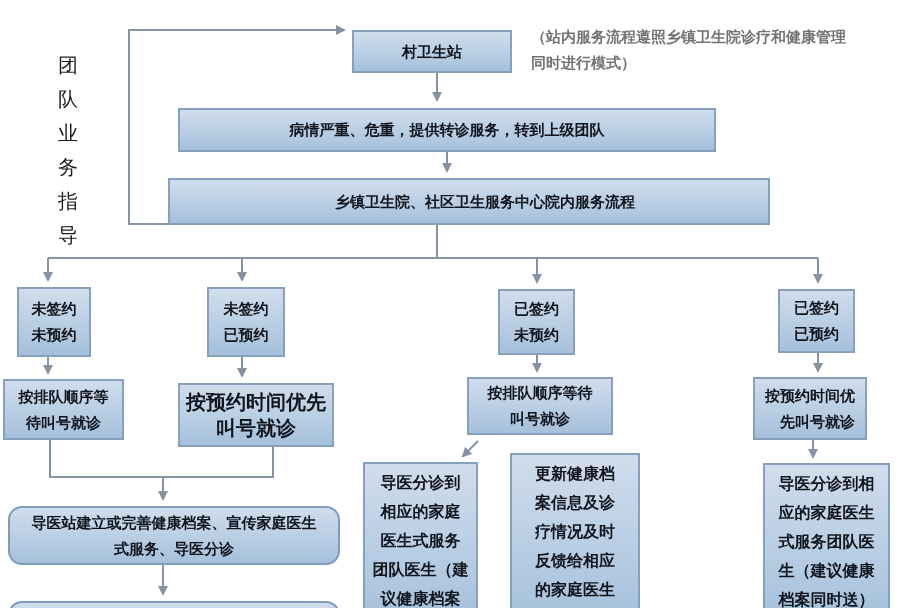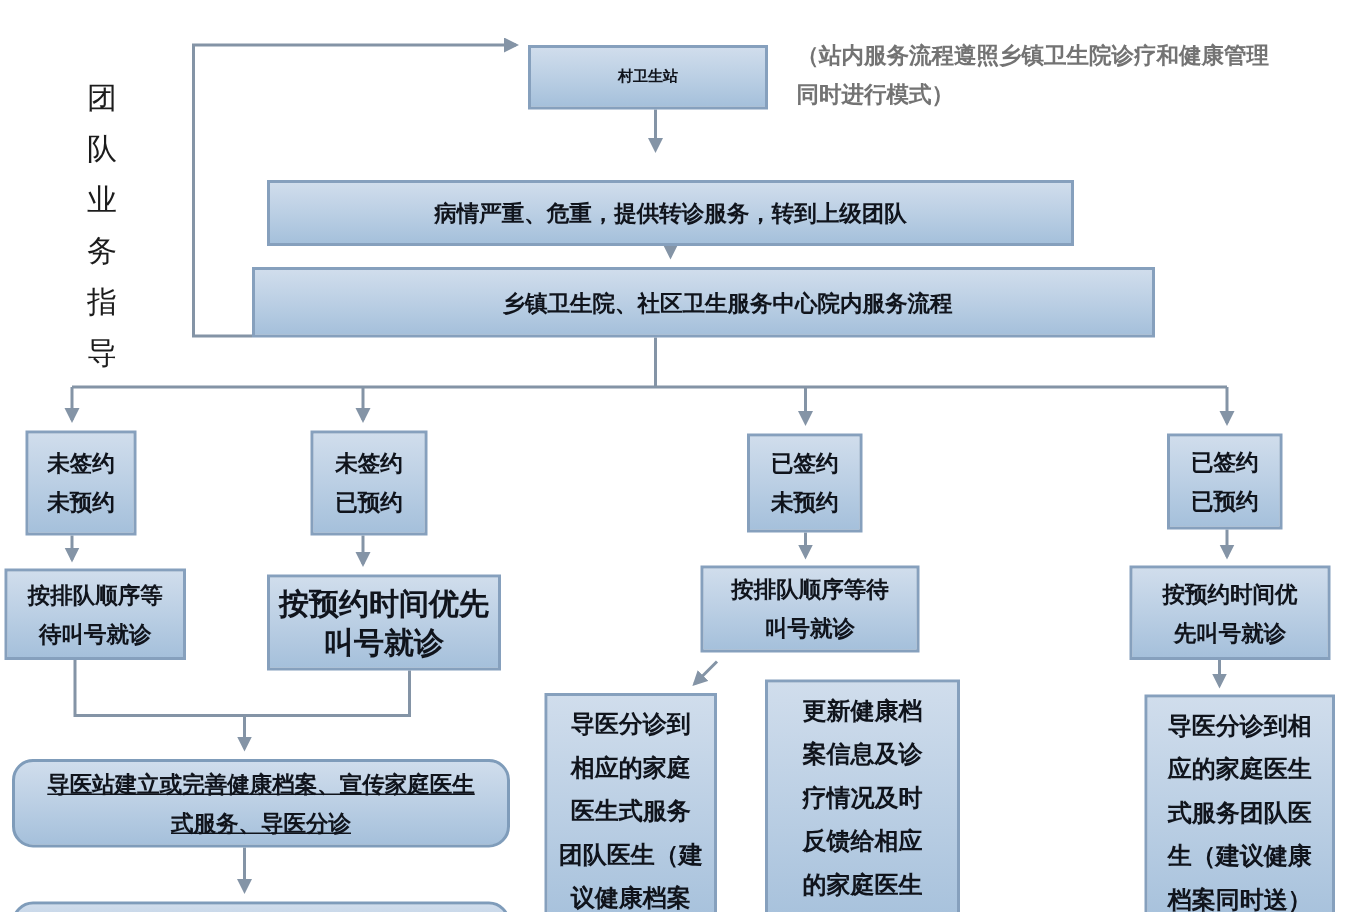--- a/index.html
+++ b/index.html
@@ -9,21 +9,21 @@
   }
   #wires{position:absolute;left:0;top:0;width:900px;height:608px;}
   .node{
     position:absolute;box-sizing:border-box;
     display:flex;align-items:center;justify-content:center;
     text-align:center;white-space:pre-line;
     font-weight:bold;color:#10141c;line-height:26px;
     background:linear-gradient(180deg,#d0ddec 0%,#bbcfe4 50%,#a5c0db 100%);
     border:2px solid #86a0bd;
   }
-  .node.round{border-radius:14px;border-color:#7f9cba;text-decoration:underline;}
+  .node.round{border-radius:14px;border-color:#7f9cba;}
   .node.vtop{align-items:flex-start;padding-top:4px;}
   .side-label{
     position:absolute;left:58px;top:52px;
     display:flex;flex-direction:column;gap:7px;
     font-size:20px;color:#1c1c1c;
   }
   .note{
     position:absolute;left:531px;top:24px;width:370px;
     font-size:15px;font-weight:bold;color:#737373;
     line-height:26px;white-space:pre-line;
@@ -62,38 +62,38 @@
       <span>团</span>
       <span>队</span>
       <span>业</span>
       <span>务</span>
       <span>指</span>
       <span>导</span>
     </div>
   <div class="note">（站内服务流程遵照乡镇卫生院诊疗和健康管理
 同时进行模式）</div>
   <div id="nodes">
-      <div class="node rect" style="left: 352px; top: 30px; width: 160px; height: 43px; font-size: 10px;">村卫生站</div>
-      <div class="node rect" style="left: 178px; top: 108px; width: 538px; height: 44px; font-size: 15px; margin-top: 12px;">病情严重、危重，提供转诊服务，转到上级团队</div>
+      <div class="node rect" style="left: 352px; top: 30px; width: 160px; height: 43px; font-size: 15px;">村卫生站</div>
+      <div class="node rect" style="left: 178px; top: 108px; width: 538px; height: 44px; font-size: 15px;">病情严重、危重，提供转诊服务，转到上级团队</div>
       <div class="node rect" style="left: 168px; top: 178px; width: 602px; height: 47px; font-size: 15px; padding-left: 32px;">乡镇卫生院、社区卫生服务中心院内服务流程</div>
       <div class="node rect" style="left: 17px; top: 287px; width: 74px; height: 70px; font-size: 15px;">未签约
 未预约</div>
       <div class="node rect" style="left: 207px; top: 287px; width: 78px; height: 70px; font-size: 15px;">未签约
 已预约</div>
       <div class="node rect" style="left: 498px; top: 289px; width: 77px; height: 66px; font-size: 15px;">已签约
 未预约</div>
       <div class="node rect" style="left: 778px; top: 289px; width: 77px; height: 64px; font-size: 15px;">已签约
 已预约</div>
       <div class="node rect" style="left: 3px; top: 379px; width: 121px; height: 61px; font-size: 15px;">按排队顺序等
 待叫号就诊</div>
       <div class="node rect" style="left: 178px; top: 383px; width: 156px; height: 64px; font-size: 20px;">按预约时间优先
 叫号就诊</div>
       <div class="node rect" style="left: 467px; top: 377px; width: 146px; height: 58px; font-size: 15px;">按排队顺序等待
 叫号就诊</div>
-      <div class="node rect" style="left: 753px; top: 377px; width: 134px; height: 63px; font-size: 15px;">按预约时间优
+      <div class="node rect" style="left: 753px; top: 377px; width: 114px; height: 63px; font-size: 15px; text-align: right;">按预约时间优
 先叫号就诊</div>
       <div class="node round" style="left: 8px; top: 506px; width: 332px; height: 59px; font-size: 15px;">导医站建立或完善健康档案、宣传家庭医生
 式服务、导医分诊</div>
       <div class="node rect vtop" style="left: 363px; top: 462px; width: 115px; height: 160px; font-size: 16px; line-height: 29px;">导医分诊到
 相应的家庭
 医生式服务
 团队医生（建
 议健康档案
 同时送）</div>
       <div class="node rect vtop" style="left: 510px; top: 453px; width: 130px; height: 170px; font-size: 16px; line-height: 29px;">更新健康档

